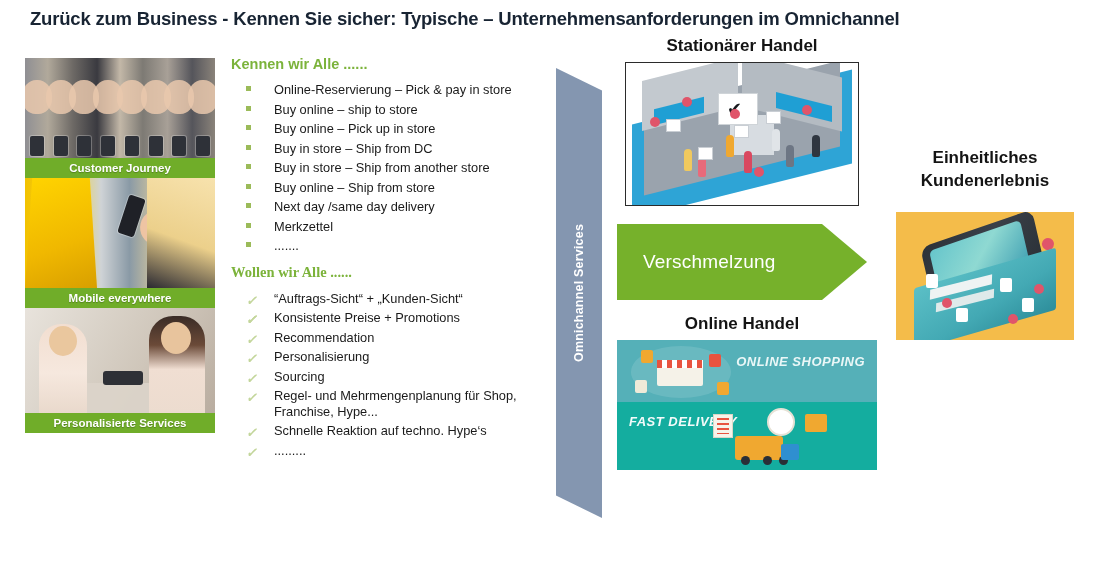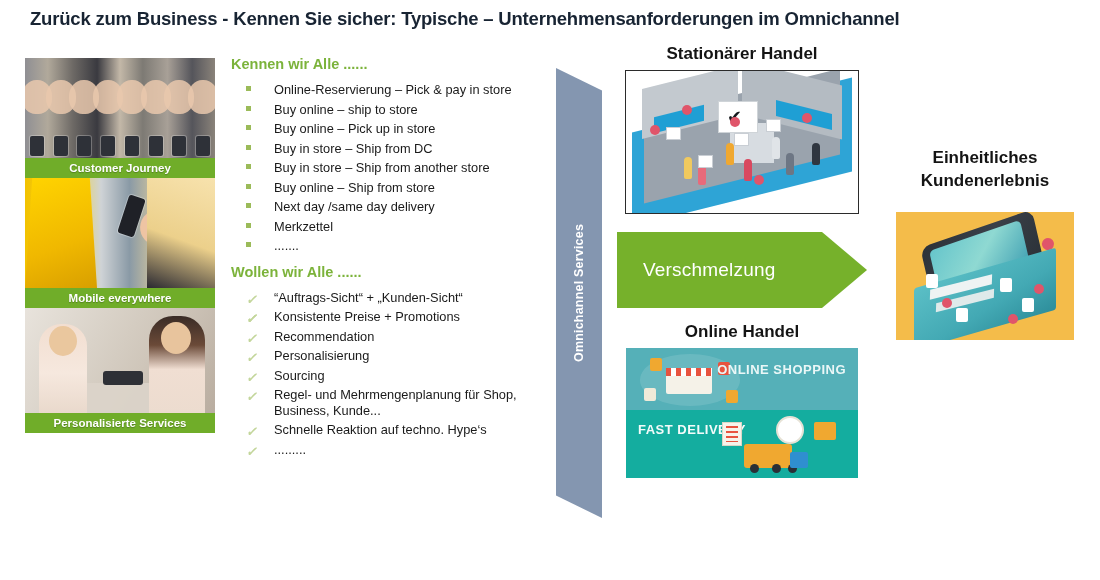--- a/index.html
+++ b/index.html
@@ -95,37 +95,37 @@
   .midcol{position:absolute;left:228px;top:56px;width:310px;}
   .listhead{color:#7cb33b;font-weight:bold;font-size:14.5px;margin:0 0 4px 3px;}
   ul.bl{list-style:none;margin:10px;padding:0;}
   ul.bl li{
     position:relative;padding-left:36px;margin-bottom:4px;
     font-size:12.8px;color:#1a1a1a;line-height:15.5px;
   }
   ul.bl li .mk{position:absolute;left:8px;top:4px;}
   .sq{display:block;width:5px;height:5px;background:#9bbb59;}
   .ck{display:block;width:11px;height:11px;color:#c3d69b;font-size:13px;line-height:11px;font-weight:bold;}
-  .sec2{margin-top:2px;}
+  .sec2{margin-top:2px;font-family:Liberation Serif, serif;}
 
   
   .omnibanner{
     position:absolute;left:556px;top:68px;width:46px;height:450px;
     background:#8496b0;
     clip-path:polygon(0 0,100% 5%,100% 100%,0 95%);
   }
   .omnibanner span{
     position:absolute;left:50%;top:50%;
     transform:translate(-50%,-50%) rotate(-90deg);
     white-space:nowrap;color:#ffffff;font-weight:bold;font-size:12.5px;
     letter-spacing:.2px;
   }
 
   
-  .centercol{position:absolute;left:617px;top:44px;width:250px;}
+  .centercol{position:absolute;left:617px;top:36px;width:250px;}
   .ctitle{font-size:17px;font-weight:bold;color:#141414;text-align:center;margin-bottom:6px;}
 
   .framebox{width:232px;height:142px;border:1px solid #2b2b2b;background:#ffffff;
     margin:0 auto;position:relative;overflow:hidden;}
 
   
   .iso{position:absolute;inset:0;}
   .iso .floor{position:absolute;left:6px;top:34px;width:220px;height:94px;
     background:#2ea4d6;transform:skewY(-14deg);}
   .iso .floor2{position:absolute;left:18px;top:22px;width:196px;height:86px;
@@ -144,21 +144,21 @@
   .greenarrow{
     position:relative;width:250px;height:76px;margin:18px 0 0 0;
     background:#76b12b;
     clip-path:polygon(0 0,82% 0,100% 50%,82% 100%,0 100%);
   }
   .greenarrow span{
     position:absolute;left:26px;top:50%;transform:translateY(-50%);
     color:#ffffff;font-size:19px;letter-spacing:.2px;text-align:center;
   }
 
-  .onlinebox{width:232px;height:130px;margin:0 auto;position:relative;overflow:hidden;background:#c2410c;}
+  .onlinebox{width:260px;height:130px;margin:0 auto;position:relative;overflow:hidden;background:#c2410c;font-style:italic;}
   .onlinebox .top{position:absolute;left:0;top:0;right:0;height:62px;background:#55b0b8;}
   .onlinebox .bot{position:absolute;left:0;bottom:0;right:0;height:68px;background:#14ad9f;}
   .onlinebox .lbl1{position:absolute;right:12px;top:14px;color:#eaf7f7;font-weight:bold;
     font-size:13px;text-align:right;line-height:15px;letter-spacing:.5px;}
   .onlinebox .lbl2{position:absolute;left:12px;top:74px;color:#f3fbfa;font-weight:bold;
     font-size:13px;line-height:15px;letter-spacing:.5px;}
   .onlinebox .shopcirc{position:absolute;left:14px;top:6px;width:100px;height:52px;border-radius:50%;
     background:rgba(255,255,255,.12);}
   .onlinebox .store{position:absolute;left:40px;top:20px;width:46px;height:26px;background:#f5f2e8;border-radius:2px;}
   .onlinebox .store::before{content:"";position:absolute;left:0;top:0;right:0;height:8px;
@@ -288,21 +288,21 @@
             <i class="ck">✓</i>
           </span><span>Recommendation</span></li>
       <li><span class="mk">
             <i class="ck">✓</i>
           </span><span>Personalisierung</span></li>
       <li><span class="mk">
             <i class="ck">✓</i>
           </span><span>Sourcing</span></li>
       <li><span class="mk">
             <i class="ck">✓</i>
-          </span><span>Regel- und Mehrmengenplanung für Shop, Business, Kunde...</span></li>
+          </span><span>Regel- und Mehrmengenplanung für Shop, Franchise, Hype...</span></li>
       <li><span class="mk">
             <i class="ck">✓</i>
           </span><span>Schnelle Reaktion auf techno. Hype‘s</span></li>
       <li><span class="mk">
             <i class="ck">✓</i>
           </span><span>.........</span></li>
     </ul>
   </div>
 
   <div class="omnibanner">

